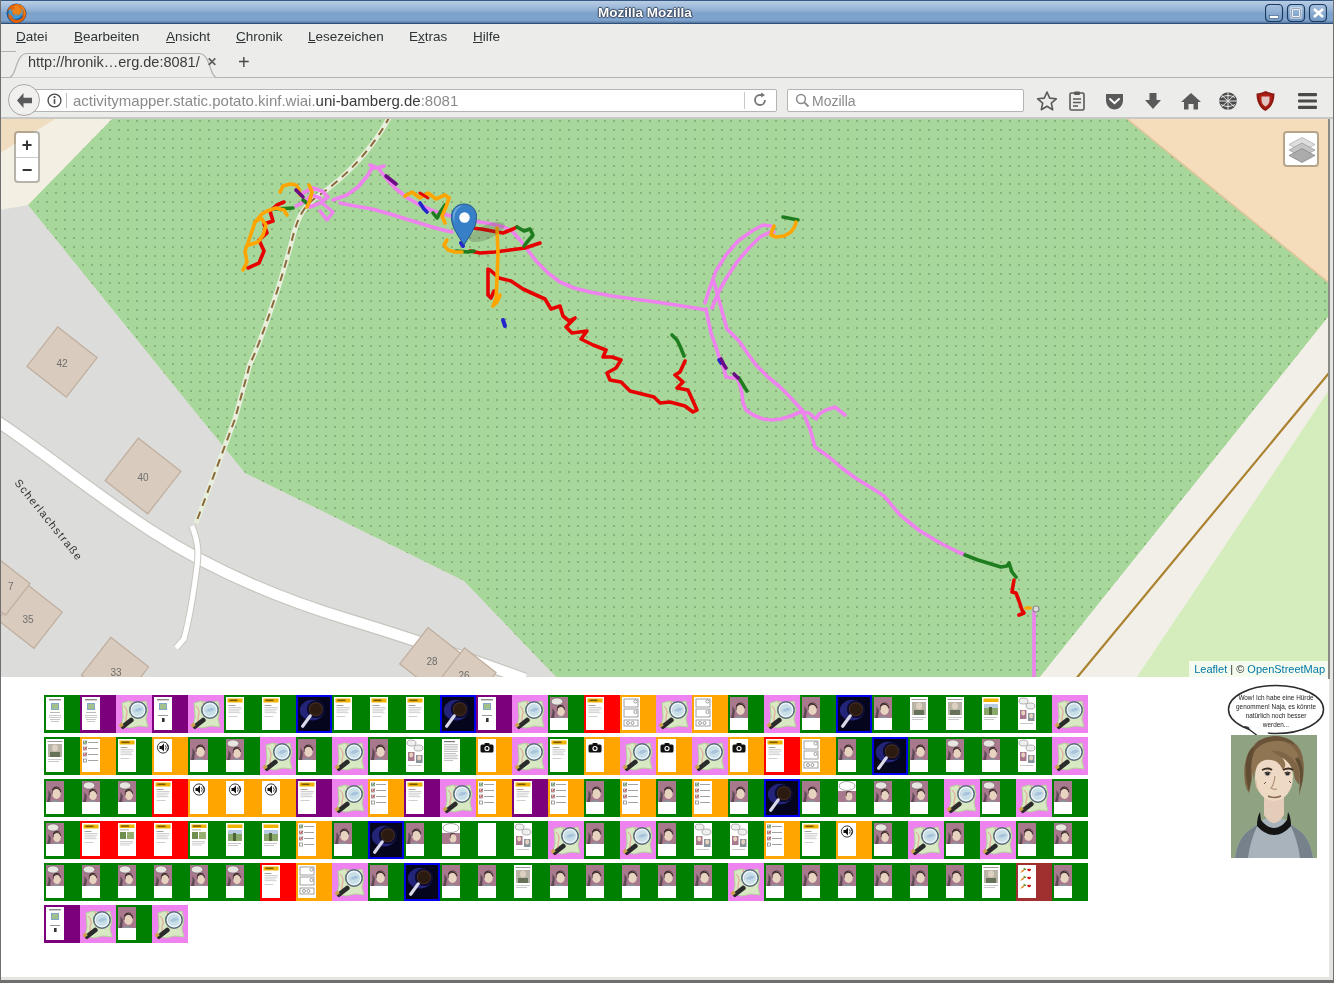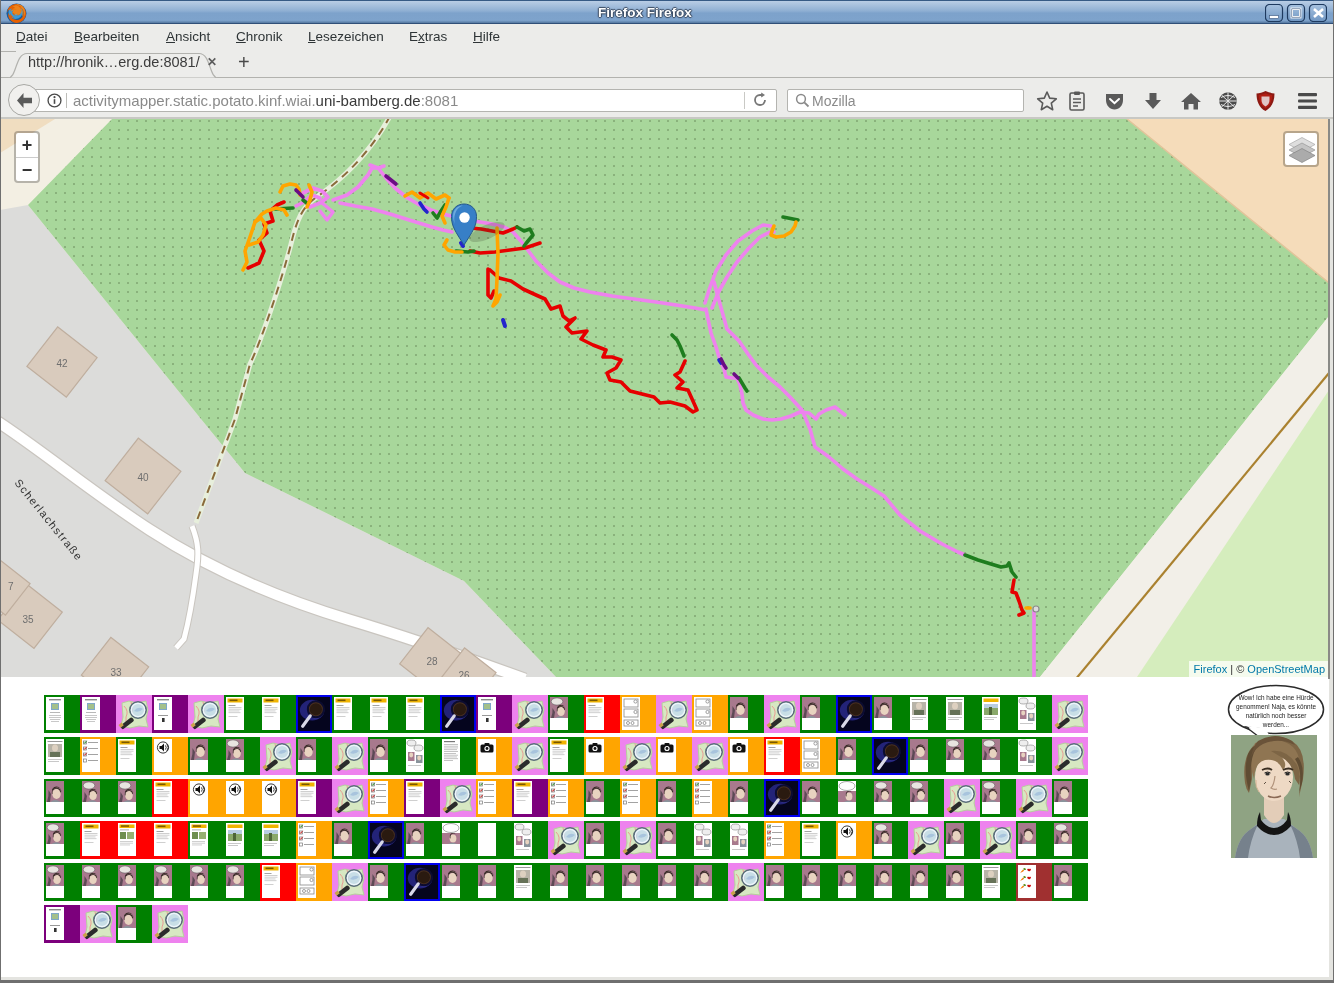--- a/index.html
+++ b/index.html
@@ -321,21 +321,21 @@
   </svg>
 <div id="zoomctl" class="abs">
     <div>+</div>
     <div>−</div>
   </div>
 <div id="layersctl" class="abs"><svg width="32" height="32" viewBox="0 0 32 32" style="margin:1px">
 <polygon points="16,3.5 29,10.5 16,17.5 3,10.5" fill="#dedede" stroke="#a8a8a8" stroke-width="0.7"></polygon>
 <polygon points="16,9 29,16 16,23 3,16" fill="#c4c4c4" stroke="#969696" stroke-width="0.7"></polygon>
 <polygon points="16,14.5 29,21.5 16,28.5 3,21.5" fill="#ababab" stroke="#848484" stroke-width="0.7"></polygon>
 </svg></div>
-<div id="attrib" class="abs"><a>Firefox</a> | © <a>OpenStreetMap</a></div>
+<div id="attrib" class="abs"><a>Leaflet</a> | © <a>OpenStreetMap</a></div>
 <div id="panel" class="abs"></div>
 <div class="card" style="left:44px;top:695px;background:#008000">
     <svg class="abs th">
       <use href="#welcome"></use>
     </svg>
   </div>
 <div class="card" style="left:80px;top:695px;background:#7c007c">
     <svg class="abs th">
       <use href="#welcome"></use>
     </svg>
@@ -1107,21 +1107,21 @@
 <path d="M25,45 Q24,52 28,57" stroke="#d8b898" stroke-width="1" fill="none"></path>
 <path d="M67,22 Q74,32 71,48 L68,58 Q72,36 64,24 Z" fill="#5f4c33"></path>
 </svg>
 <div id="titlebar" class="abs">
     <svg class="abs" style="left:6px;top:2px" width="21" height="21" viewBox="0 0 42 42">
 <circle cx="21" cy="21" r="20" fill="#185b9c"></circle>
 <circle cx="19" cy="18" r="14" fill="#3a9ad9"></circle>
 <path d="M21 2 C10 2 3 10 2.5 19 C5 13 9 11 12 11 C10 13 9 15 9.3 17 C11 14.5 13 13.6 15 13.8 C13 15.5 12.2 17.5 12.6 19.7 C13.4 23.6 17 25.4 19.6 24.9 C18 24.2 16.8 22.8 16.6 21 C18.8 22.6 22 22.3 23.8 20.3 C23.6 22.2 22 23.7 20.6 24 C23.2 25.3 26.6 24.6 28.4 22.2 C29.8 20.3 30.1 17.6 29.2 15.4 C30.3 16.2 30.9 17.6 31 18.6 C32 14.3 30 9.9 28.1 8.4 C28.7 8.3 30 8.5 30.8 9.1 C29.8 6.3 27.2 4.6 24.9 4.3 C25.8 5.5 26 6.9 25.2 7.3 C23.7 5.4 21.5 4.3 19.2 4.3 C16 4.3 13.8 5.8 12.6 7.7 C14.4 7 16.9 7.1 18.3 7.9 C14 8.8 11.5 11 11 14.2 C15 10 22 11 24.5 15.5 C26.5 19.3 24.6 23.2 22 24.6 C27 24.2 30 20.5 30.3 16.5 C30.5 13.2 29 10 27 8.6 C33 11 36 17 34.6 23.3 C33 30 27.5 33.8 21.6 33.8 C16 33.8 12 30.8 10.2 27.6 C12.5 29.2 15.5 29.6 17.5 29.1 C13 28 9.7 25 8.9 20.6 C8.1 23 8.2 25 8.8 27 C6.6 24.8 5.5 22 5.5 19.2 C3.4 24 4.5 30.2 9 34.5 C12.2 37.6 16.4 39.8 21 39.8 C31.5 39.8 40 31.5 40 21 C40 10.5 31.5 2 21 2 Z" fill="#e66000"></path>
 <path d="M21 2 C27 2 34 5 37 12 C39.5 18 38 25 34 29.5 C36.5 25.5 37 20 35 15.5 C33 11.2 30 8.8 27 8.6 C33 11 36.3 17 34.6 23.3 L32 27 C33 21 30 15 25 13 C20.5 11.2 15 12 11 14.2 C15 10 22 11 24.5 15.5 L25 17 L29 15 L31 18.6 C32 14.3 30 9.9 28.1 8.4 L30.8 9.1 C29.8 6.3 27.2 4.6 24.9 4.3 L25.2 7.3 C23.7 5.4 21.5 4.3 19.2 4.3 L12.6 7.7 L18.3 7.9 L11 14.2 L9.3 17 L15 13.8 L12.6 19.7 L16.6 21 L19.6 24.9 L23.8 20.3 L22 24.6 C27 24.2 30 20.5 30.3 16.5 C30.5 13.2 29 10 27 8.6 Z" fill="#f0a032" opacity="0.55"></path>
 </svg>
-    <div id="title">Firefox Firefox</div>
+    <div id="title">Mozilla Mozilla</div>
     <svg class="abs" style="left:1265px;top:3px" width="62" height="18" viewBox="0 0 62 18">
 <defs>
         <linearGradient id="wb" x1="0" y1="0" x2="0" y2="1">
 <stop offset="0" stop-color="#a7c2e0"></stop>
           <stop offset="1" stop-color="#6f96c2"></stop>
         </linearGradient>
       </defs>
 <rect x="0.5" y="0.5" width="17" height="17" rx="4" fill="url(#wb)" stroke="#1e3a5f" stroke-width="1.2"></rect>
 <rect x="22.5" y="0.5" width="17" height="17" rx="4" fill="url(#wb)" stroke="#1e3a5f" stroke-width="1.2"></rect>
 <rect x="44.5" y="0.5" width="17" height="17" rx="4" fill="url(#wb)" stroke="#1e3a5f" stroke-width="1.2"></rect>

